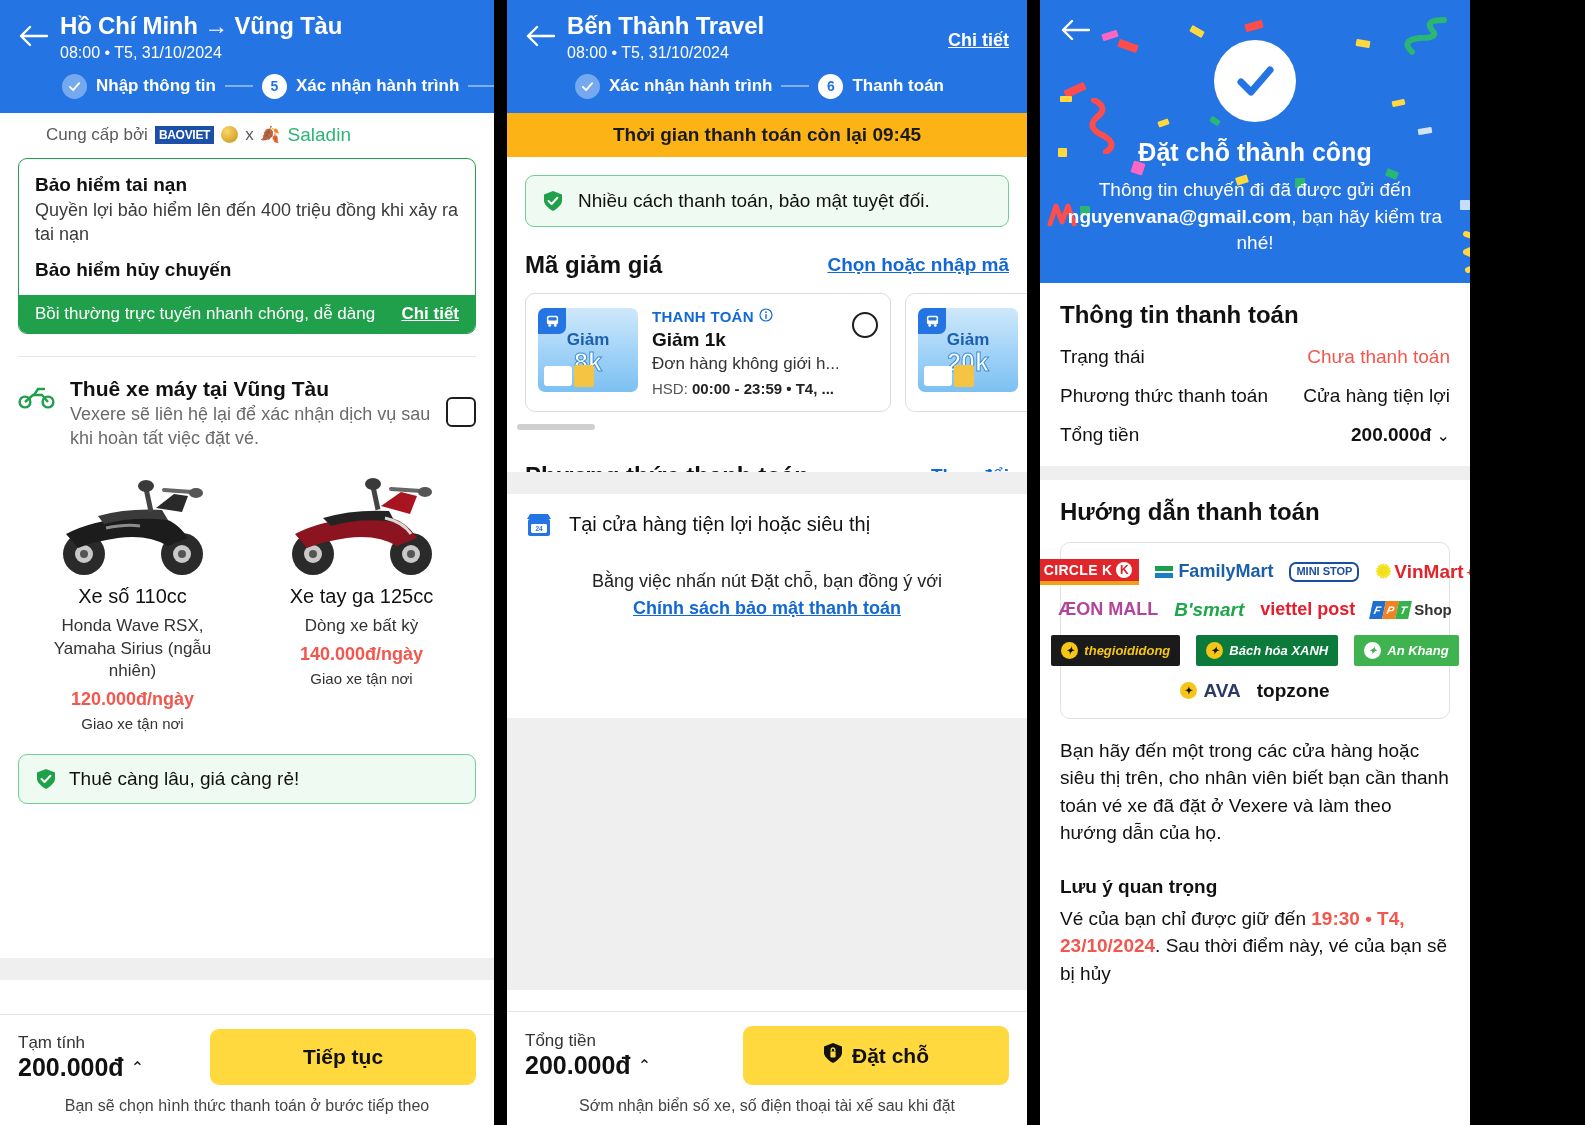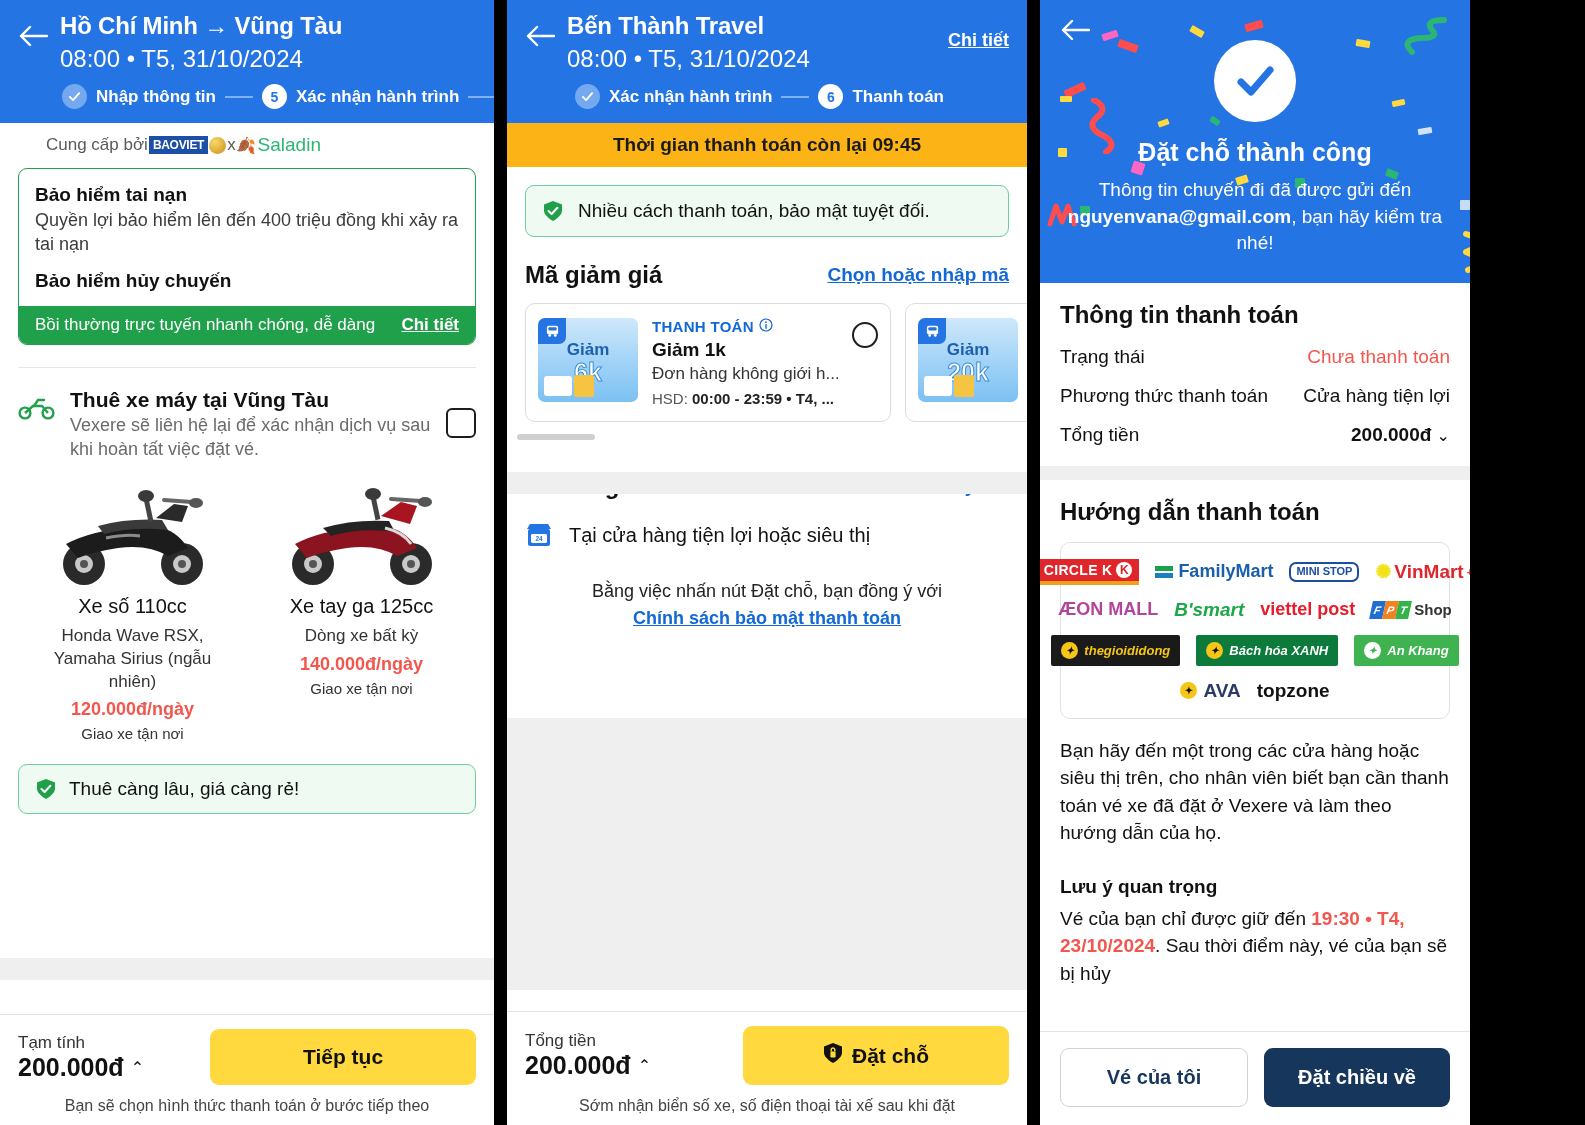--- a/index.html
+++ b/index.html
@@ -16,32 +16,32 @@
   #panel2 { width: 520px; }
   #panel3 { width: 430px; }
 
   
   .hdr { background: #2474e4; color: #fff; padding: 10px 0 14px 0; position: relative; }
   .hdr-row { display: flex; align-items: flex-start; padding: 0 18px; }
   .back { width: 42px; flex: none; padding-top: 14px; }
   .back svg { display: block; }
   .hdr-text { flex: 1; }
   .hdr-title { font-size: 24px; font-weight: bold; line-height: 1.3; letter-spacing: -0.2px; }
-  .hdr-sub { font-size: 24px; font-weight: 500; margin-top: 2px; line-height: 1.3; }
+  .hdr-sub { font-size: 16px; font-weight: 500; margin-top: 2px; line-height: 1.3; }
   .hdr-link { font-size: 18px; font-weight: bold; color: #fff; text-decoration: underline; padding-top: 20px; white-space: nowrap; }
   .steps { display: flex; align-items: center; gap: 9px; padding: 10px 0 0 62px; font-size: 17px; font-weight: bold; white-space: nowrap; }
   .steps.s2 { padding-left: 68px; }
   .stepdot { width: 25px; height: 25px; border-radius: 50%; display: flex; align-items: center; justify-content: center; font-size: 14px; flex: none; }
   .stepdot.done { background: #75a9ef; color: #fff; }
   .stepdot.active { background: #fff; color: #2474e4; }
   .stepdot.future { background: #75a9ef; color: #d8e7fb; }
   .step-line { width: 28px; height: 2px; background: #81b0f1; flex: none; }
 
   
-  .provider { font-size: 17px; color: #5a5a5a; padding: 11px 18px 9px 46px; display: flex; align-items: center; gap: 1px; }
+  .provider { font-size: 17px; color: #5a5a5a; padding: 11px 18px 9px 46px; display: flex; align-items: center; gap: 7px; }
   .bv-logo { background: #1b4fa8; color: #fff; font-size: 12px; font-weight: bold; padding: 2px 4px; letter-spacing: -0.3px; }
   .bv-ball { width: 17px; height: 17px; border-radius: 50%; background: radial-gradient(circle at 35% 30%, #f9d96a, #c98e16); display: inline-block; }
   .sal { color: #2bb673; font-size: 19px; font-weight: 500; }
   .sal-leaf { color: #2bb673; font-size: 16px; }
 
   .ins-card { margin: 3px 18px 0 18px; border: 1.6px solid #21a04b; border-radius: 9px; overflow: hidden; }
   .ins-body { padding: 15px 16px 14px 16px; }
   .ins-h { font-size: 19px; font-weight: bold; color: #111; }
   .ins-p { font-size: 18px; color: #3b3b3b; line-height: 1.34; margin-top: 2px; }
   .ins-gap { height: 13px; }
@@ -357,21 +357,21 @@
         <div class="vthumb">
           <span class="bustag">
             <svg width="15" height="14" viewBox="0 0 16 15">
                 <rect x="2" y="2" width="12" height="9" rx="2" fill="#fff"></rect>
                 <rect x="3.6" y="3.6" width="8.8" height="3.4" rx="1" fill="#2474e4"></rect>
                 <circle cx="5" cy="12.2" r="1.5" fill="#fff"></circle>
                 <circle cx="11" cy="12.2" r="1.5" fill="#fff"></circle>
               </svg>
           </span>
           <span class="vg1">Giảm</span>
-          <span class="vg2">6k</span>
+          <span class="vg2">8k</span>
           <span class="tix"></span>
           <span class="gift"></span>
         </div>
         <div class="vmeta">
           <div class="vtag">
             <span>THANH TOÁN</span>
             <span>
               <svg width="14" height="14" viewBox="0 0 14 14">
                   <circle cx="7" cy="7" r="6" stroke="#1268d6" stroke-width="1.2" fill="none"></circle>
                   <circle cx="7" cy="4.2" r="0.9" fill="#1268d6"></circle>
@@ -599,19 +599,15 @@
     </div>
 
     <div class="instr">Bạn hãy đến một trong các cửa hàng hoặc siêu thị trên, cho nhân viên biết bạn cần thanh toán vé xe đã đặt ở Vexere và làm theo hướng dẫn của họ.</div>
     <div class="instr">
       <div class="instr-h">Lưu ý quan trọng</div>
       <div class="instr-p2">
         <span>Vé của bạn chỉ được giữ đến </span><b>19:30 • T4, 23/10/2024</b><span>. Sau thời điểm này, vé của bạn sẽ bị hủy</span>
       </div>
     </div>
 
-    <div class="botbar3">
-      <button class="btn-o">Vé của tôi</button>
-      <button class="btn-n">Đặt chiều về</button>
-    </div>
   </div>
 
 </div>
 
 </body></html>

